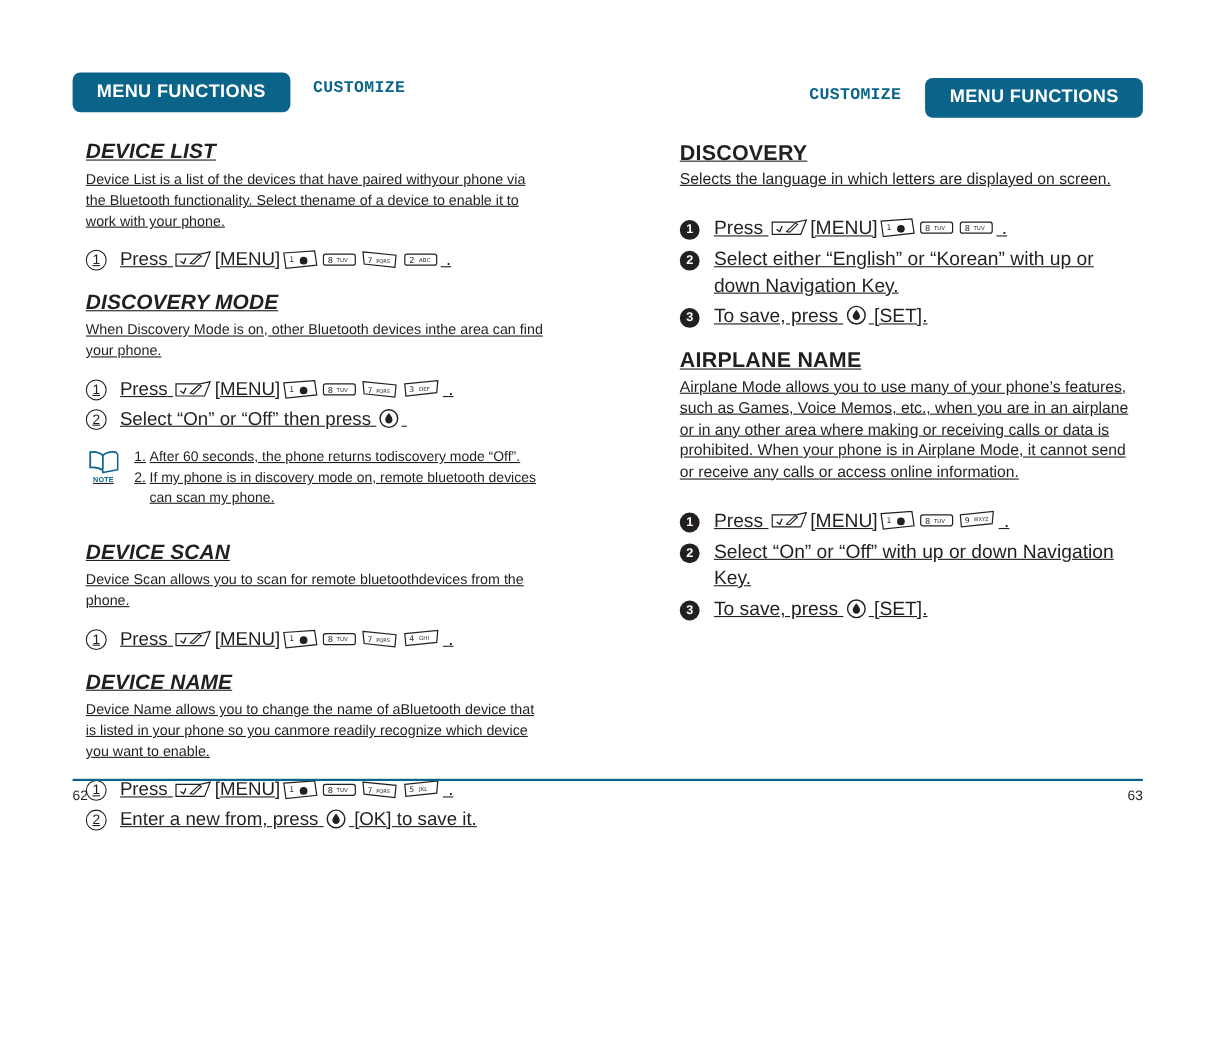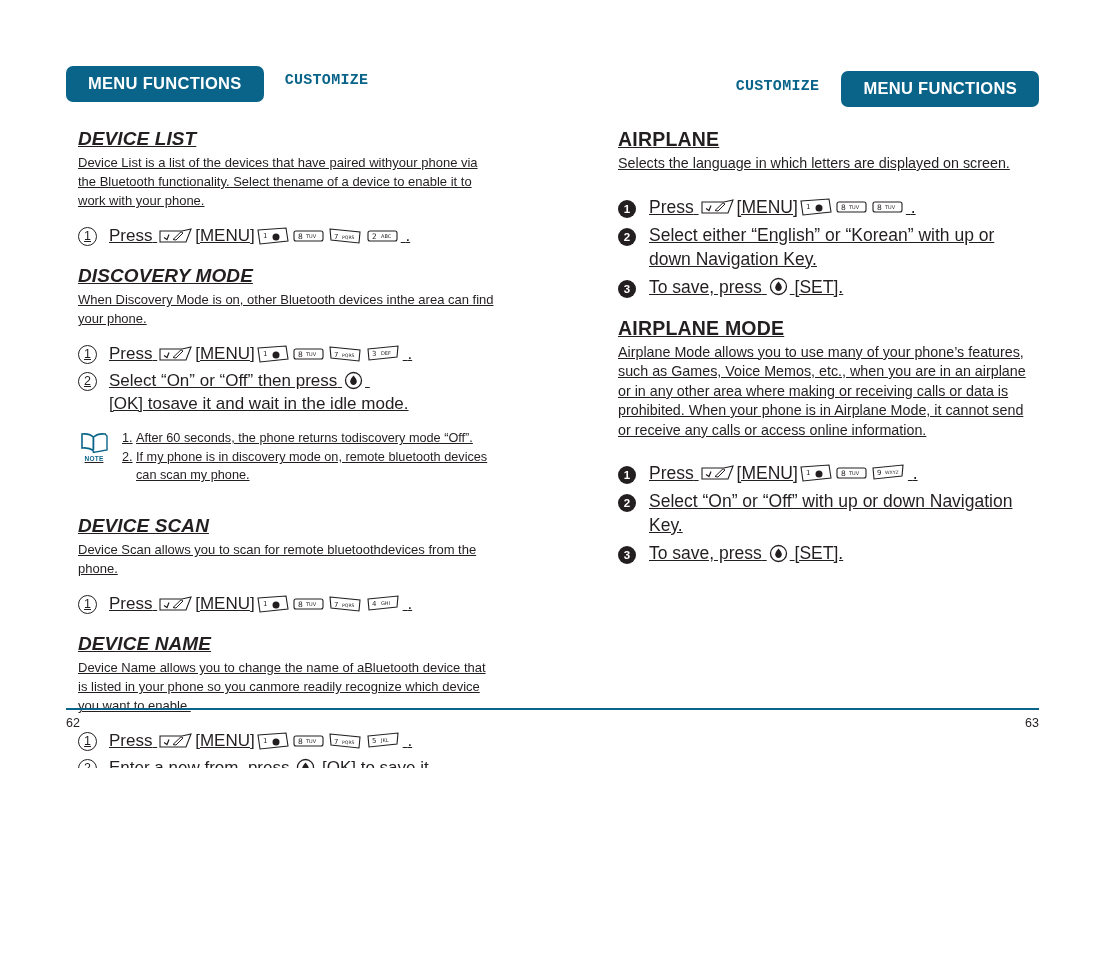--- a/index.html
+++ b/index.html
@@ -317,21 +317,20 @@
         <div class="step-text">
           <span class="tw">Select “On” or “Off” then press</span>
           <span class="tw">&nbsp;</span>
           <span class="key">
             <svg width="19" height="19" viewBox="0 0 19 19">
                 <circle cx="9.5" cy="9.5" r="8" fill="#fff" stroke="#231f20" stroke-width="1.3"></circle>
                 <path d="M9.5 4.5 C12 7.5 12.8 9 12.8 10.6 C12.8 12.5 11.3 14 9.5 14 C7.7 14 6.2 12.5 6.2 10.6 C6.2 9 7 7.5 9.5 4.5 Z" fill="#231f20"></path>
               </svg>
           </span>
           <span class="tw">&nbsp;</span>
-          <span class="tw">[OK] tosave it and wait in the idle mode.</span>
         </div>
       </div>
     </div>
 
     <div class="note">
       <div class="note-icon">
         <svg width="30" height="23" viewBox="0 0 30 23">
           <path d="M14.5 6 C11 3 7 2.5 3 3 L3 17 C7 16.5 11 17 14.5 19.5 Z" fill="#fff" stroke="#0a6489" stroke-width="1.6"></path>
           <path d="M14.5 6 C18 3 22 2.5 26 3 L26 17 C22 16.5 18 17 14.5 19.5 Z" fill="#fff" stroke="#0a6489" stroke-width="1.6"></path>
           <path d="M26 3 L28 5 L28 19 L14.5 21.5 L14.5 19.5" fill="#fff" stroke="#0a6489" stroke-width="1.4"></path>
@@ -468,21 +467,21 @@
           <span class="tw">&nbsp;</span>
           <span class="tw">[OK] to save it.</span>
         </div>
       </div>
     </div>
   </div>
 
   <div class="col col-right">
 
     <div>
-      <h2 class="sec-title upright">AIRPLANE</h2>
+      <h2 class="sec-title upright">DISCOVERY</h2>
       <p class="sec-body">Selects the language in which letters are displayed on screen.</p>
       <div class="gap-m"></div>
       <div class="step">
         <div class="step-num-filled">1</div>
         <div class="step-text">
           <span class="tw">Press</span>
           <span class="tw">&nbsp;</span>
           <span class="key">
             <svg width="34" height="16" viewBox="0 0 34 16">
                 <path d="M1 3 L23 3 L32 1 L27 14 L1 14 Z" fill="#fff" stroke="#231f20" stroke-width="1.1"></path>
@@ -535,21 +534,21 @@
           </span>
           <span class="tw">&nbsp;</span>
           <span class="tw">[SET].</span>
         </div>
       </div>
     </div>
 
     <div class="gap-s"></div>
 
     <div>
-      <h2 class="sec-title upright">AIRPLANE MODE</h2>
+      <h2 class="sec-title upright">AIRPLANE NAME</h2>
       <p class="sec-body">Airplane Mode allows you to use many of your phone’s features, such as Games, Voice Memos, etc., when you are in an airplane or in any other area where making or receiving calls or data is prohibited. When your phone is in Airplane Mode, it cannot send or receive any calls or access online information.</p>
       <div class="gap-m"></div>
       <div class="step">
         <div class="step-num-filled">1</div>
         <div class="step-text">
           <span class="tw">Press</span>
           <span class="tw">&nbsp;</span>
           <span class="key">
             <svg width="34" height="16" viewBox="0 0 34 16">
                 <path d="M1 3 L23 3 L32 1 L27 14 L1 14 Z" fill="#fff" stroke="#231f20" stroke-width="1.1"></path>

